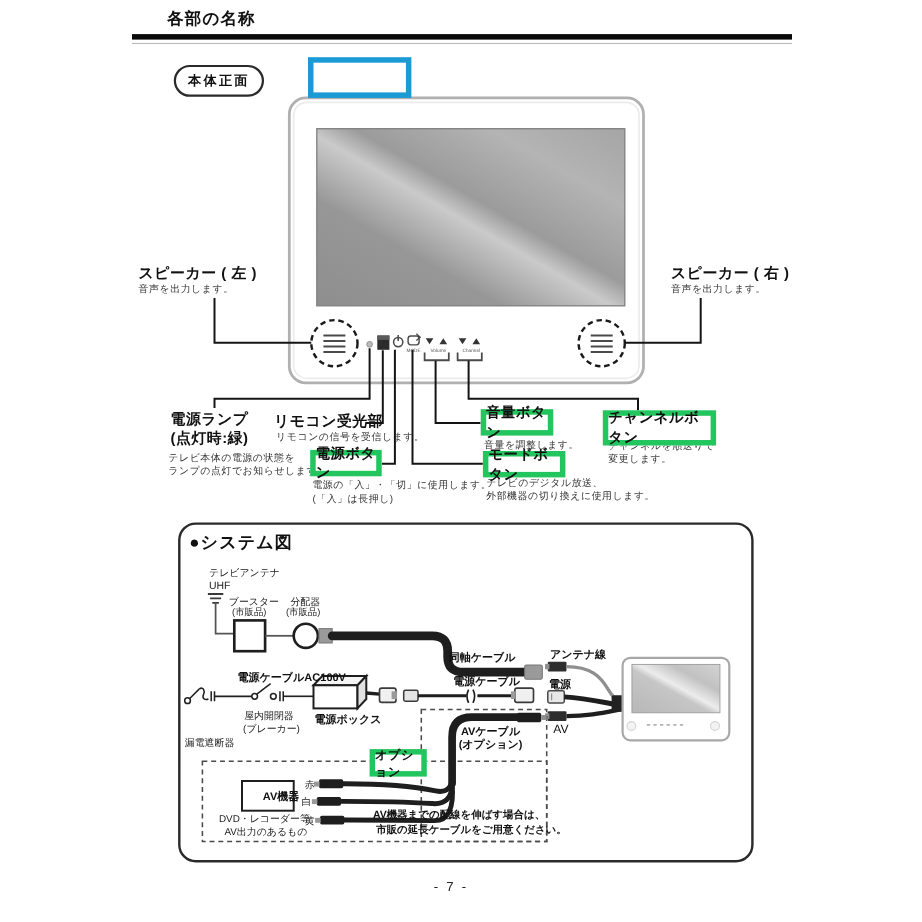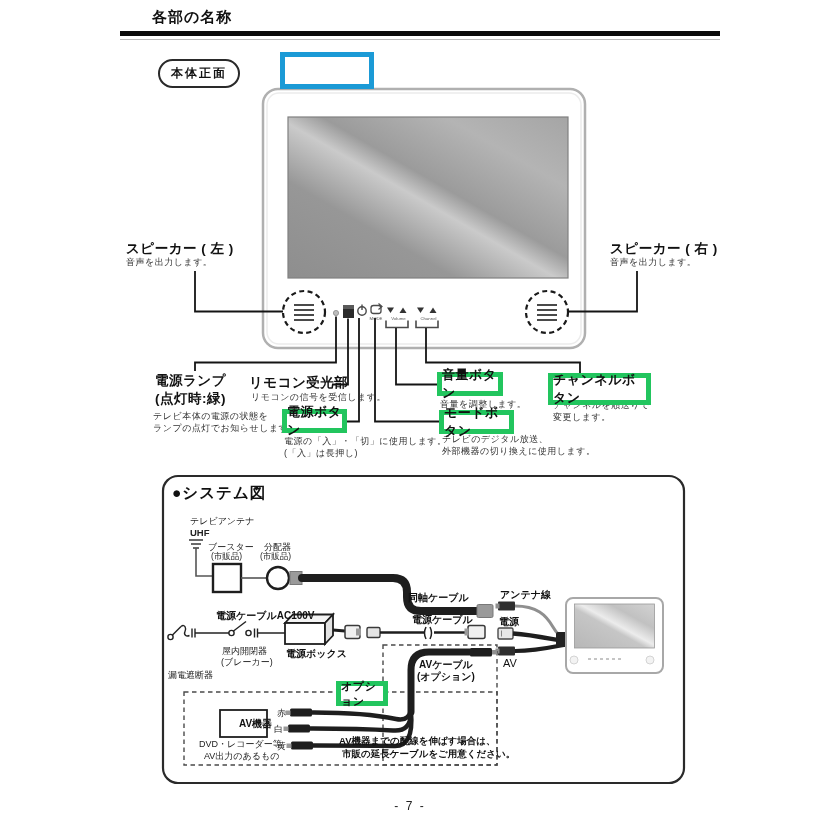--- a/index.html
+++ b/index.html
@@ -253,21 +253,21 @@
 
   <div class="redbox" style="left:439px;top:410px;width:75px;height:24px;">
     <span>モードボタン</span>
   </div>
   <span class="abs z2 desc" style="left:442px;top:433px;">テレビのデジタル放送、</span>
   <span class="abs z2 desc" style="left:442px;top:445px;">外部機器の切り換えに使用します。</span>
 
   <span class="abs z2 sys-title" style="left:172px;top:483px;">●システム図</span>
 
   <span class="abs z2 s9" style="left:190px;top:515px;">テレビアンテナ</span>
-  <span class="abs z2 s9" style="left:190px;top:527px;font-size:9.5px;font-weight:bold;">UHF</span>
+  <span class="abs z2 s9" style="left:190px;top:527px;font-size:9.5px;">UHF</span>
 
   <span class="abs z2 s9" style="left:208px;top:541px;">ブースター</span>
   <span class="abs z2 s85" style="left:211px;top:551px;">(市販品)</span>
 
   <span class="abs z2 s9" style="left:264px;top:541px;">分配器</span>
   <span class="abs z2 s85" style="left:260px;top:551px;">(市販品)</span>
 
   <span class="abs z2 b10" style="left:408px;top:591px;">同軸ケーブル</span>
   <span class="abs z2 b10" style="left:500px;top:588px;">アンテナ線</span>
 

